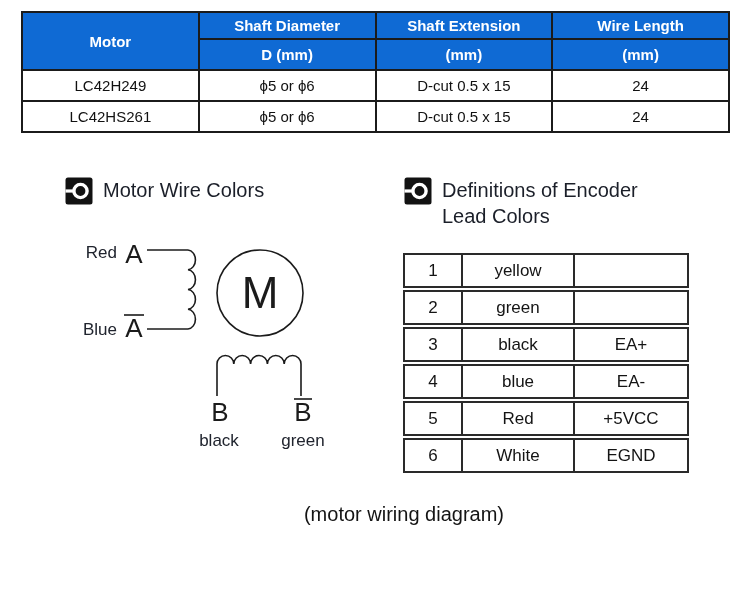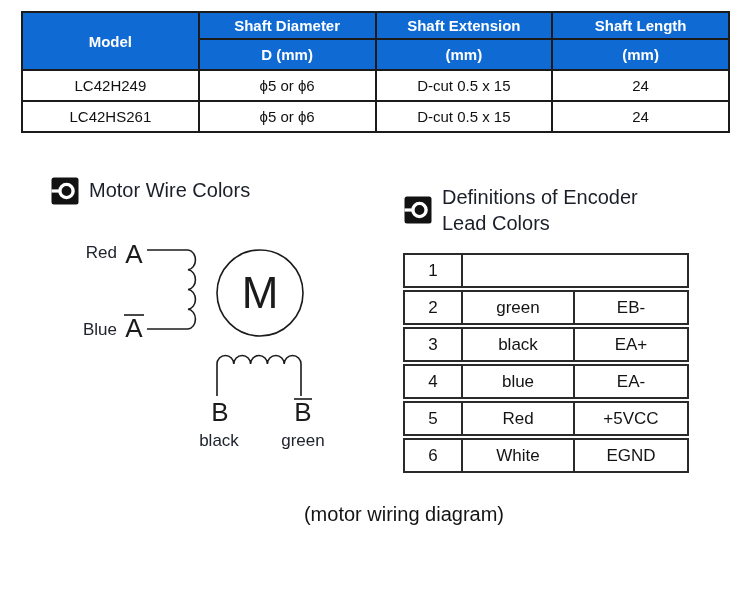--- a/index.html
+++ b/index.html
@@ -54,24 +54,24 @@
 
   <table class="spec-table">
     <colgroup>
         <col style="width:25%">
         <col style="width:25%">
         <col style="width:25%">
         <col style="width:25%">
       </colgroup>
     <tbody>
         <tr class="hdr1">
-      <td rowspan="2">Model</td>
+      <td rowspan="2">Motor</td>
       <td>Shaft Diameter</td>
       <td>Shaft Extension</td>
-      <td>Shaft Length</td>
+      <td>Wire Length</td>
     </tr>
     <tr class="hdr2">
       <td>D (mm)</td>
       <td>(mm)</td>
       <td>(mm)</td>
     </tr>
     <tr class="data">
       <td>LC42H249</td>
       <td>ϕ5 or ϕ6</td>
       <td>D-cut 0.5 x 15</td>
@@ -79,30 +79,30 @@
     </tr>
     <tr class="data">
       <td>LC42HS261</td>
       <td>ϕ5 or ϕ6</td>
       <td>D-cut 0.5 x 15</td>
       <td>24</td>
     </tr>
   </tbody>
     </table>
 
-  <div class="heading" style="left:51px;top:177px;">
+  <div class="heading" style="left:65px;top:177px;">
     <svg class="bullet" viewBox="0 0 28 28">
       <rect x="0.5" y="0.5" width="27" height="27" rx="2.5" fill="#121212"></rect>
       <circle cx="15.5" cy="14" r="6.6" fill="none" stroke="#ffffff" stroke-width="3.4"></circle>
       <rect x="0.5" y="12.4" width="8" height="3.2" fill="#ffffff"></rect>
     </svg>
     <span class="txt">Motor Wire Colors</span>
   </div>
 
-  <div class="heading" style="left:404px;top:184px;width:286px;align-items:center;">
+  <div class="heading" style="left:404px;top:177px;width:286px;">
     <svg class="bullet" viewBox="0 0 28 28">
       <rect x="0.5" y="0.5" width="27" height="27" rx="2.5" fill="#121212"></rect>
       <circle cx="15.5" cy="14" r="6.6" fill="none" stroke="#ffffff" stroke-width="3.4"></circle>
       <rect x="0.5" y="12.4" width="8" height="3.2" fill="#ffffff"></rect>
     </svg>
     <span class="txt">
       <span>Definitions of Encoder</span><br>
       <span>Lead Colors</span>
     </span>
   </div>
@@ -127,25 +127,25 @@
     <text class="letter" x="165" y="186" text-anchor="middle">B</text>
     <text class="letter" x="248" y="186" text-anchor="middle">B</text>
     <line x1="239" y1="164" x2="257" y2="164" stroke-width="2.2"></line>
     <text class="lbl" x="164" y="211" text-anchor="middle">black</text>
     <text class="lbl" x="248" y="211" text-anchor="middle">green</text>
   </svg>
 
   <div class="enc-table">
     <div class="enc-row">
       <div class="enc-pin">1</div>
+      <div class="enc-color">yellow</div>
     </div>
     <div class="enc-row">
       <div class="enc-pin">2</div>
       <div class="enc-color">green</div>
-      <div class="enc-signal">EB-</div>
     </div>
     <div class="enc-row">
       <div class="enc-pin">3</div>
       <div class="enc-color">black</div>
       <div class="enc-signal">EA+</div>
     </div>
     <div class="enc-row">
       <div class="enc-pin">4</div>
       <div class="enc-color">blue</div>
       <div class="enc-signal">EA-</div>

